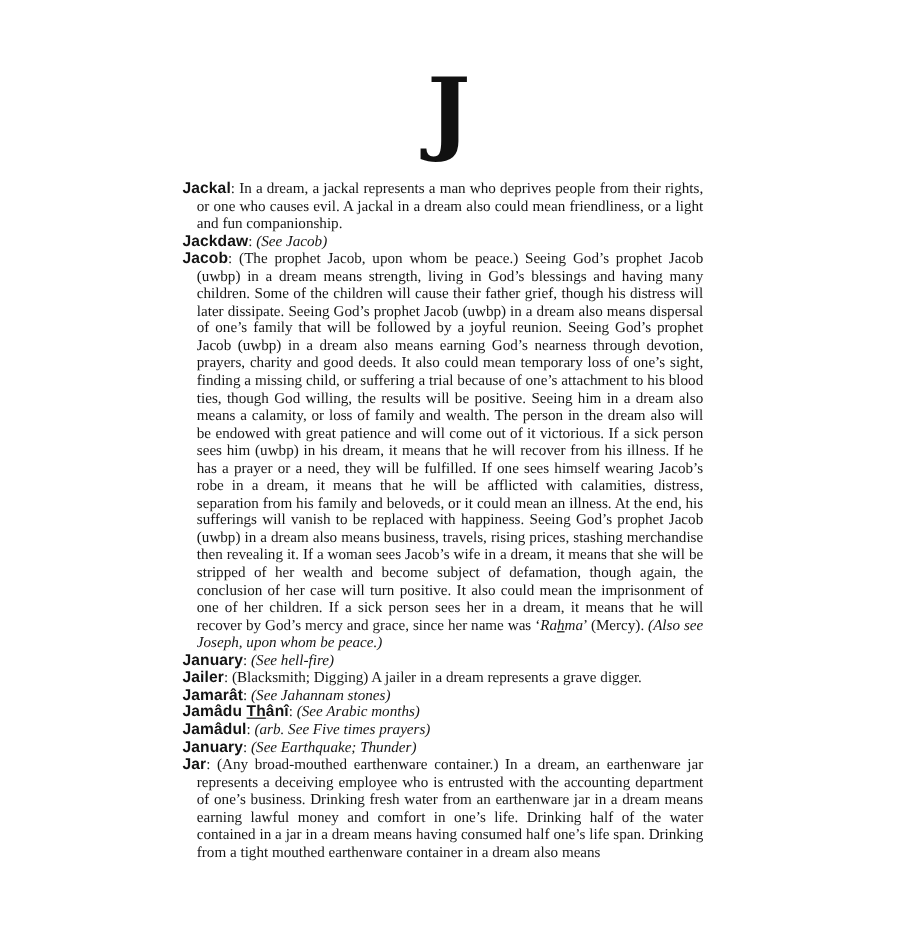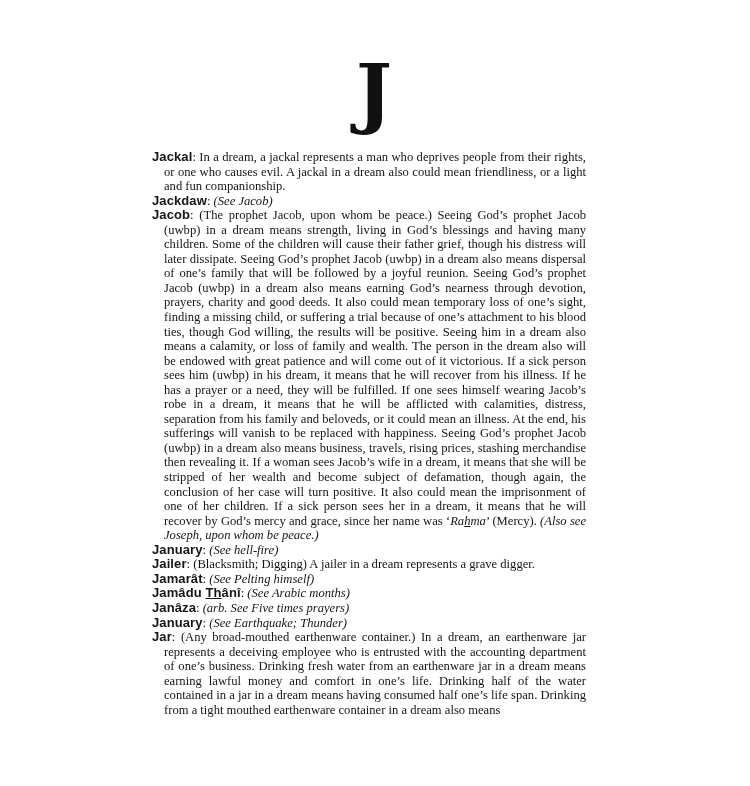--- a/index.html
+++ b/index.html
@@ -73,27 +73,27 @@
     <p class="entry"><span class="head">Jackal</span><span>: </span><span>In a dream, a jackal represents a man who deprives people from their rights, or one who causes evil. A jackal in a dream also could mean friendliness, or a light and fun companionship.</span></p>
 
     <p class="entry"><span class="head">Jackdaw</span><span>: </span><span class="xref">(See Jacob)</span></p>
 
     <p class="entry"><span class="head">Jacob</span><span>: </span><span>(The prophet Jacob, upon whom be peace.) Seeing God’s prophet Jacob (uwbp) in a dream means strength, living in God’s blessings and having many children. Some of the children will cause their father grief, though his distress will later dissipate. Seeing God’s prophet Jacob (uwbp) in a dream also means dispersal of one’s family that will be followed by a joyful reunion. Seeing God’s prophet Jacob (uwbp) in a dream also means earning God’s nearness through devotion, prayers, charity and good deeds. It also could mean temporary loss of one’s sight, finding a missing child, or suffering a trial because of one’s attachment to his blood ties, though God willing, the results will be positive. Seeing him in a dream also means a calamity, or loss of family and wealth. The person in the dream also will be endowed with great patience and will come out of it victorious. If a sick person sees him (uwbp) in his dream, it means that he will recover from his illness. If he has a prayer or a need, they will be fulfilled. If one sees himself wearing Jacob’s robe in a dream, it means that he will be afflicted with calamities, distress, separation from his family and beloveds, or it could mean an illness. At the end, his sufferings will vanish to be replaced with happiness. Seeing God’s prophet Jacob (uwbp) in a dream also means business, travels, rising prices, stashing merchandise then revealing it. If a woman sees Jacob’s wife in a dream, it means that she will be stripped of her wealth and become subject of defamation, though again, the conclusion of her case will turn positive. It also could mean the imprisonment of one of her children. If a sick person sees her in a dream, it means that he will recover by God’s mercy and grace, since her name was ‘</span><span class="xref"><span>Ra</span><span class="u">h</span><span>ma</span></span><span>’ (Mercy). </span><span class="xref">(Also see Joseph, upon whom be peace.)</span></p>
 
     <p class="entry"><span class="head">January</span><span>: </span><span class="xref">(See hell-fire)</span></p>
 
     <p class="entry"><span class="head">Jailer</span><span>: </span><span>(Blacksmith; Digging) A jailer in a dream represents a grave digger.</span></p>
 
-    <p class="entry"><span class="head">Jamarât</span><span>: </span><span class="xref">(See Pelting himself)</span></p>
+    <p class="entry"><span class="head">Jamarât</span><span>: </span><span class="xref">(See Jahannam stones)</span></p>
 
     <p class="entry"><span class="head"><span>Jamâdu </span><span class="u">Th</span><span>ânî</span></span><span>: </span><span class="xref">(See Arabic months)</span></p>
 
 
 
-    <p class="entry"><span class="head">Janâza</span><span>: </span><span class="xref">(arb. See Five times prayers)</span></p>
+    <p class="entry"><span class="head">Jamâdul</span><span>: </span><span class="xref">(arb. See Five times prayers)</span></p>
 
     <p class="entry"><span class="head">January</span><span>: </span><span class="xref">(See Earthquake; Thunder)</span></p>
 
 
     <p class="entry"><span class="head">Jar</span><span>: </span><span>(Any broad-mouthed earthenware container.) In a dream, an earthenware jar represents a deceiving employee who is entrusted with the accounting department of one’s business. Drinking fresh water from an earthenware jar in a dream means earning lawful money and comfort in one’s life. Drinking half of the water contained in a jar in a dream means having consumed half one’s life span. Drinking from a tight mouthed earthenware container in a dream also means</span></p>
 
   </div>
 </div>
 
 </body></html>

